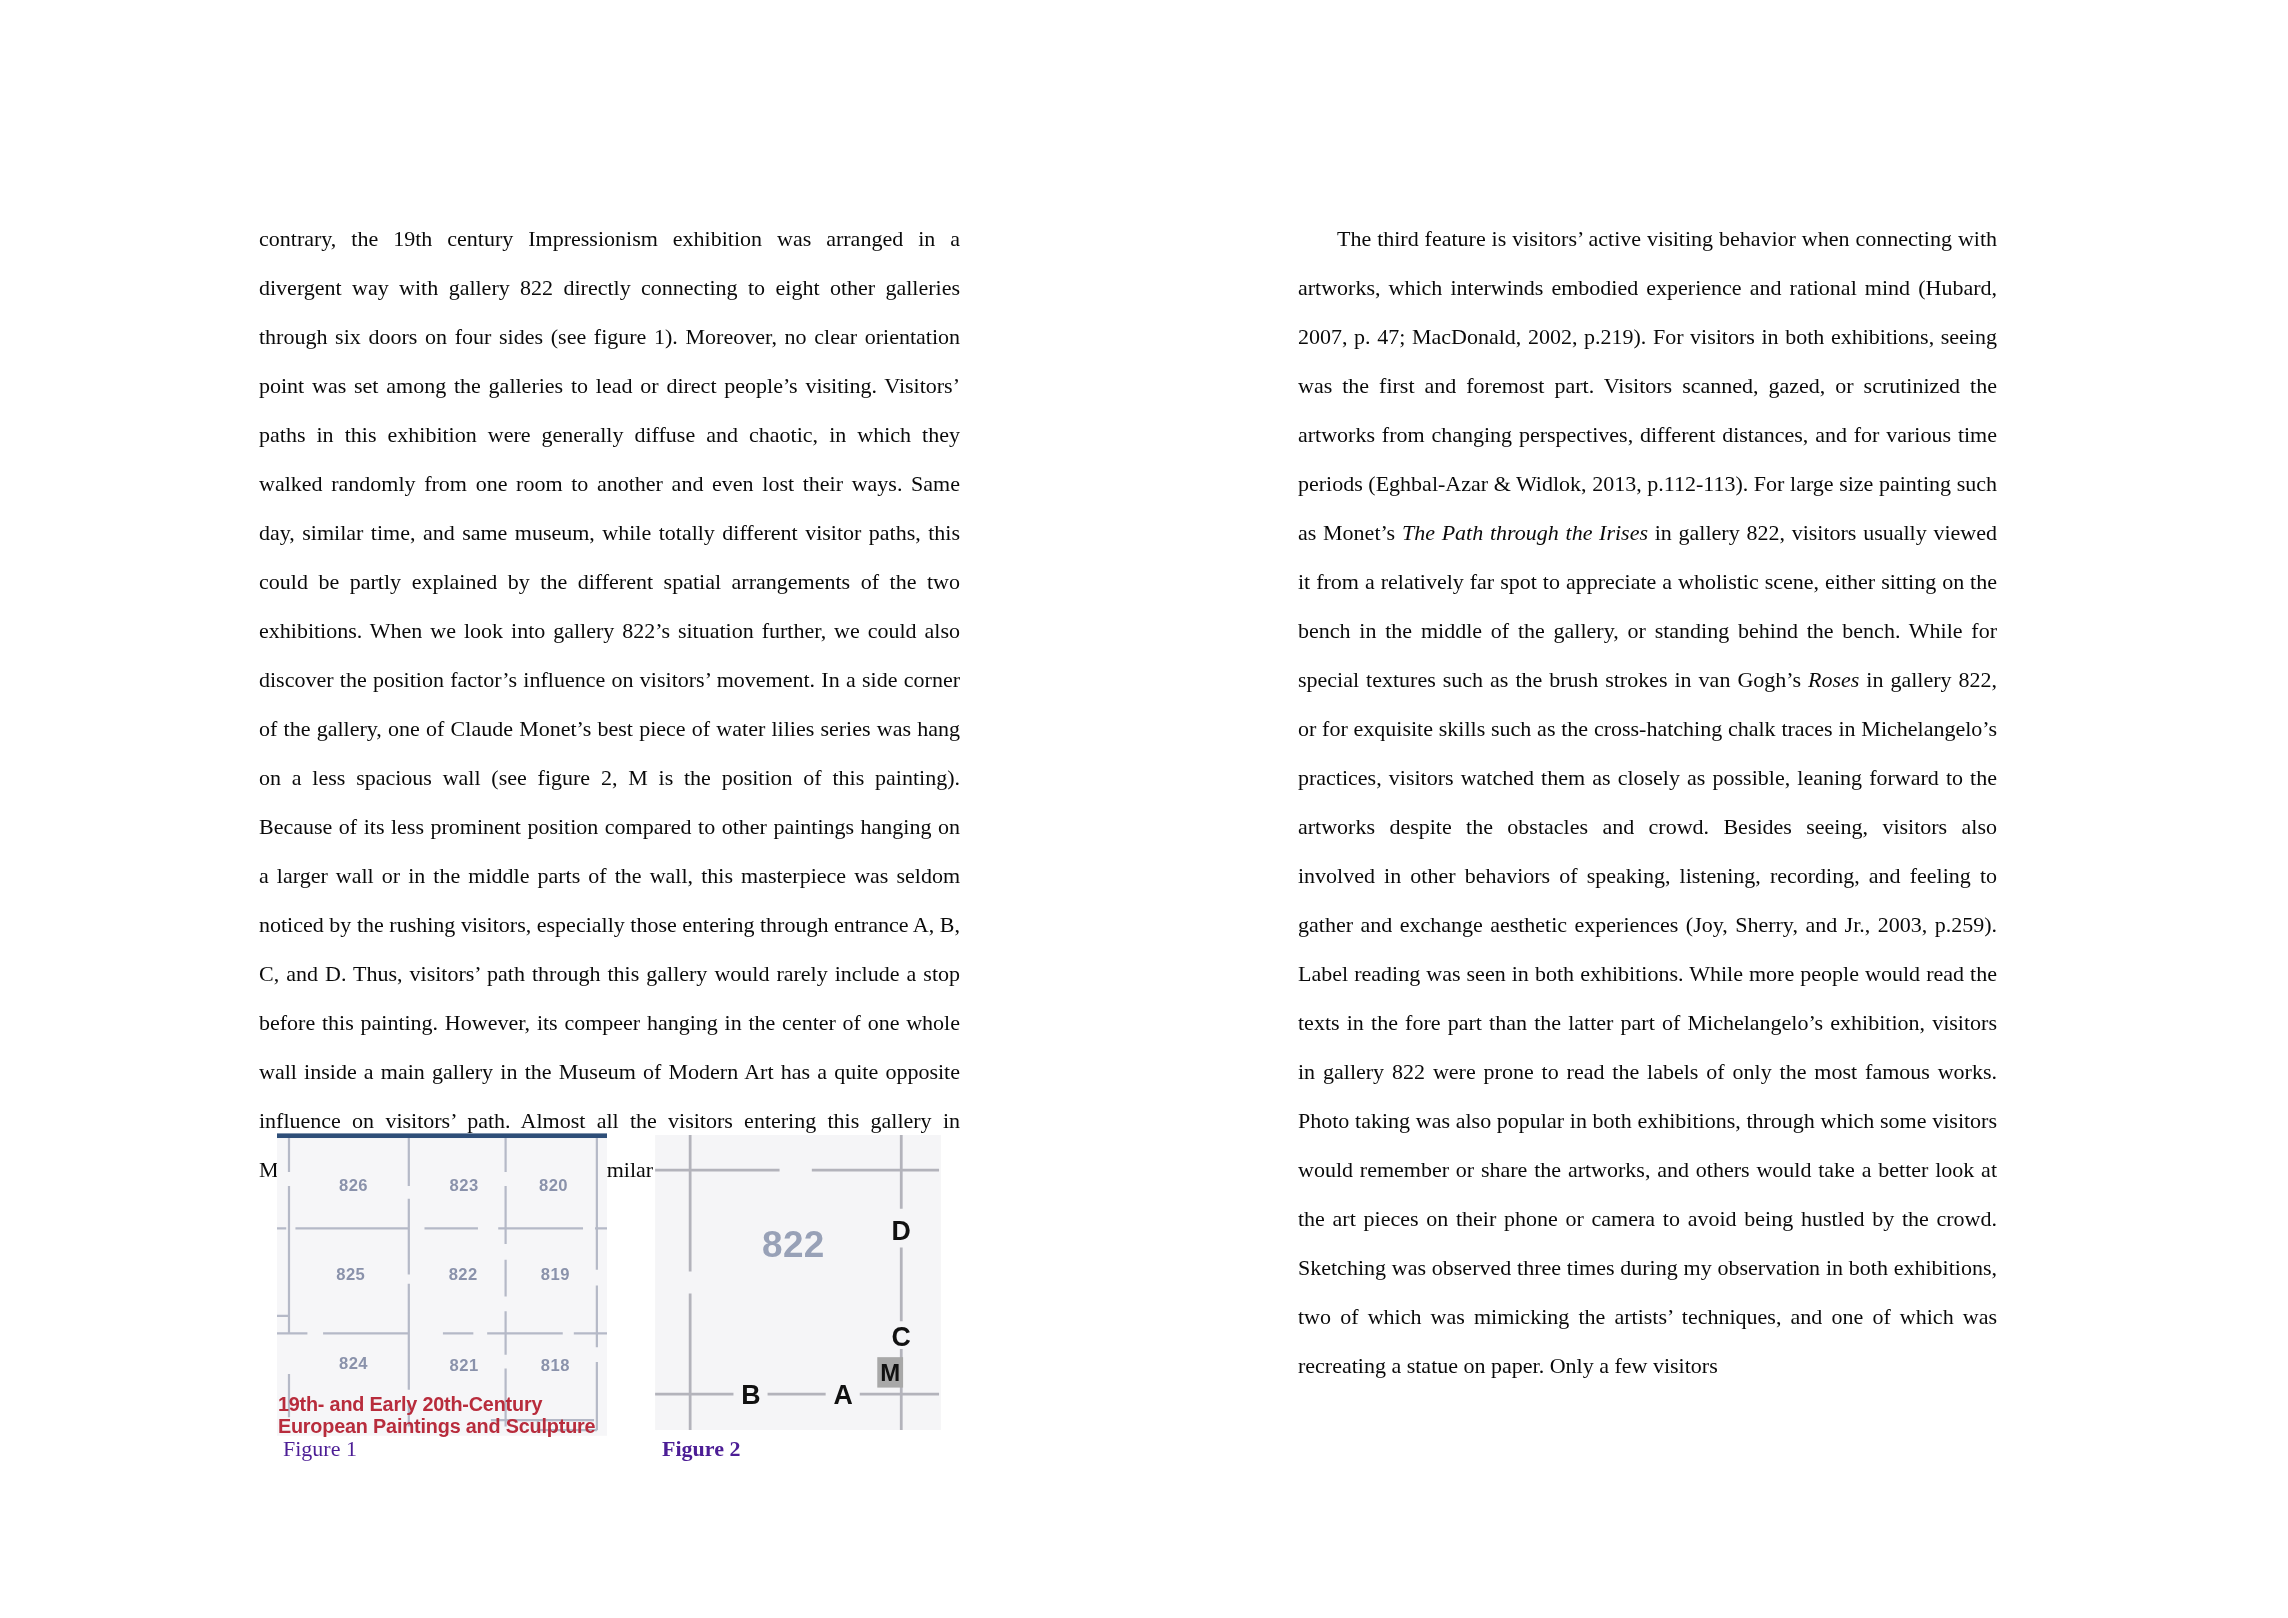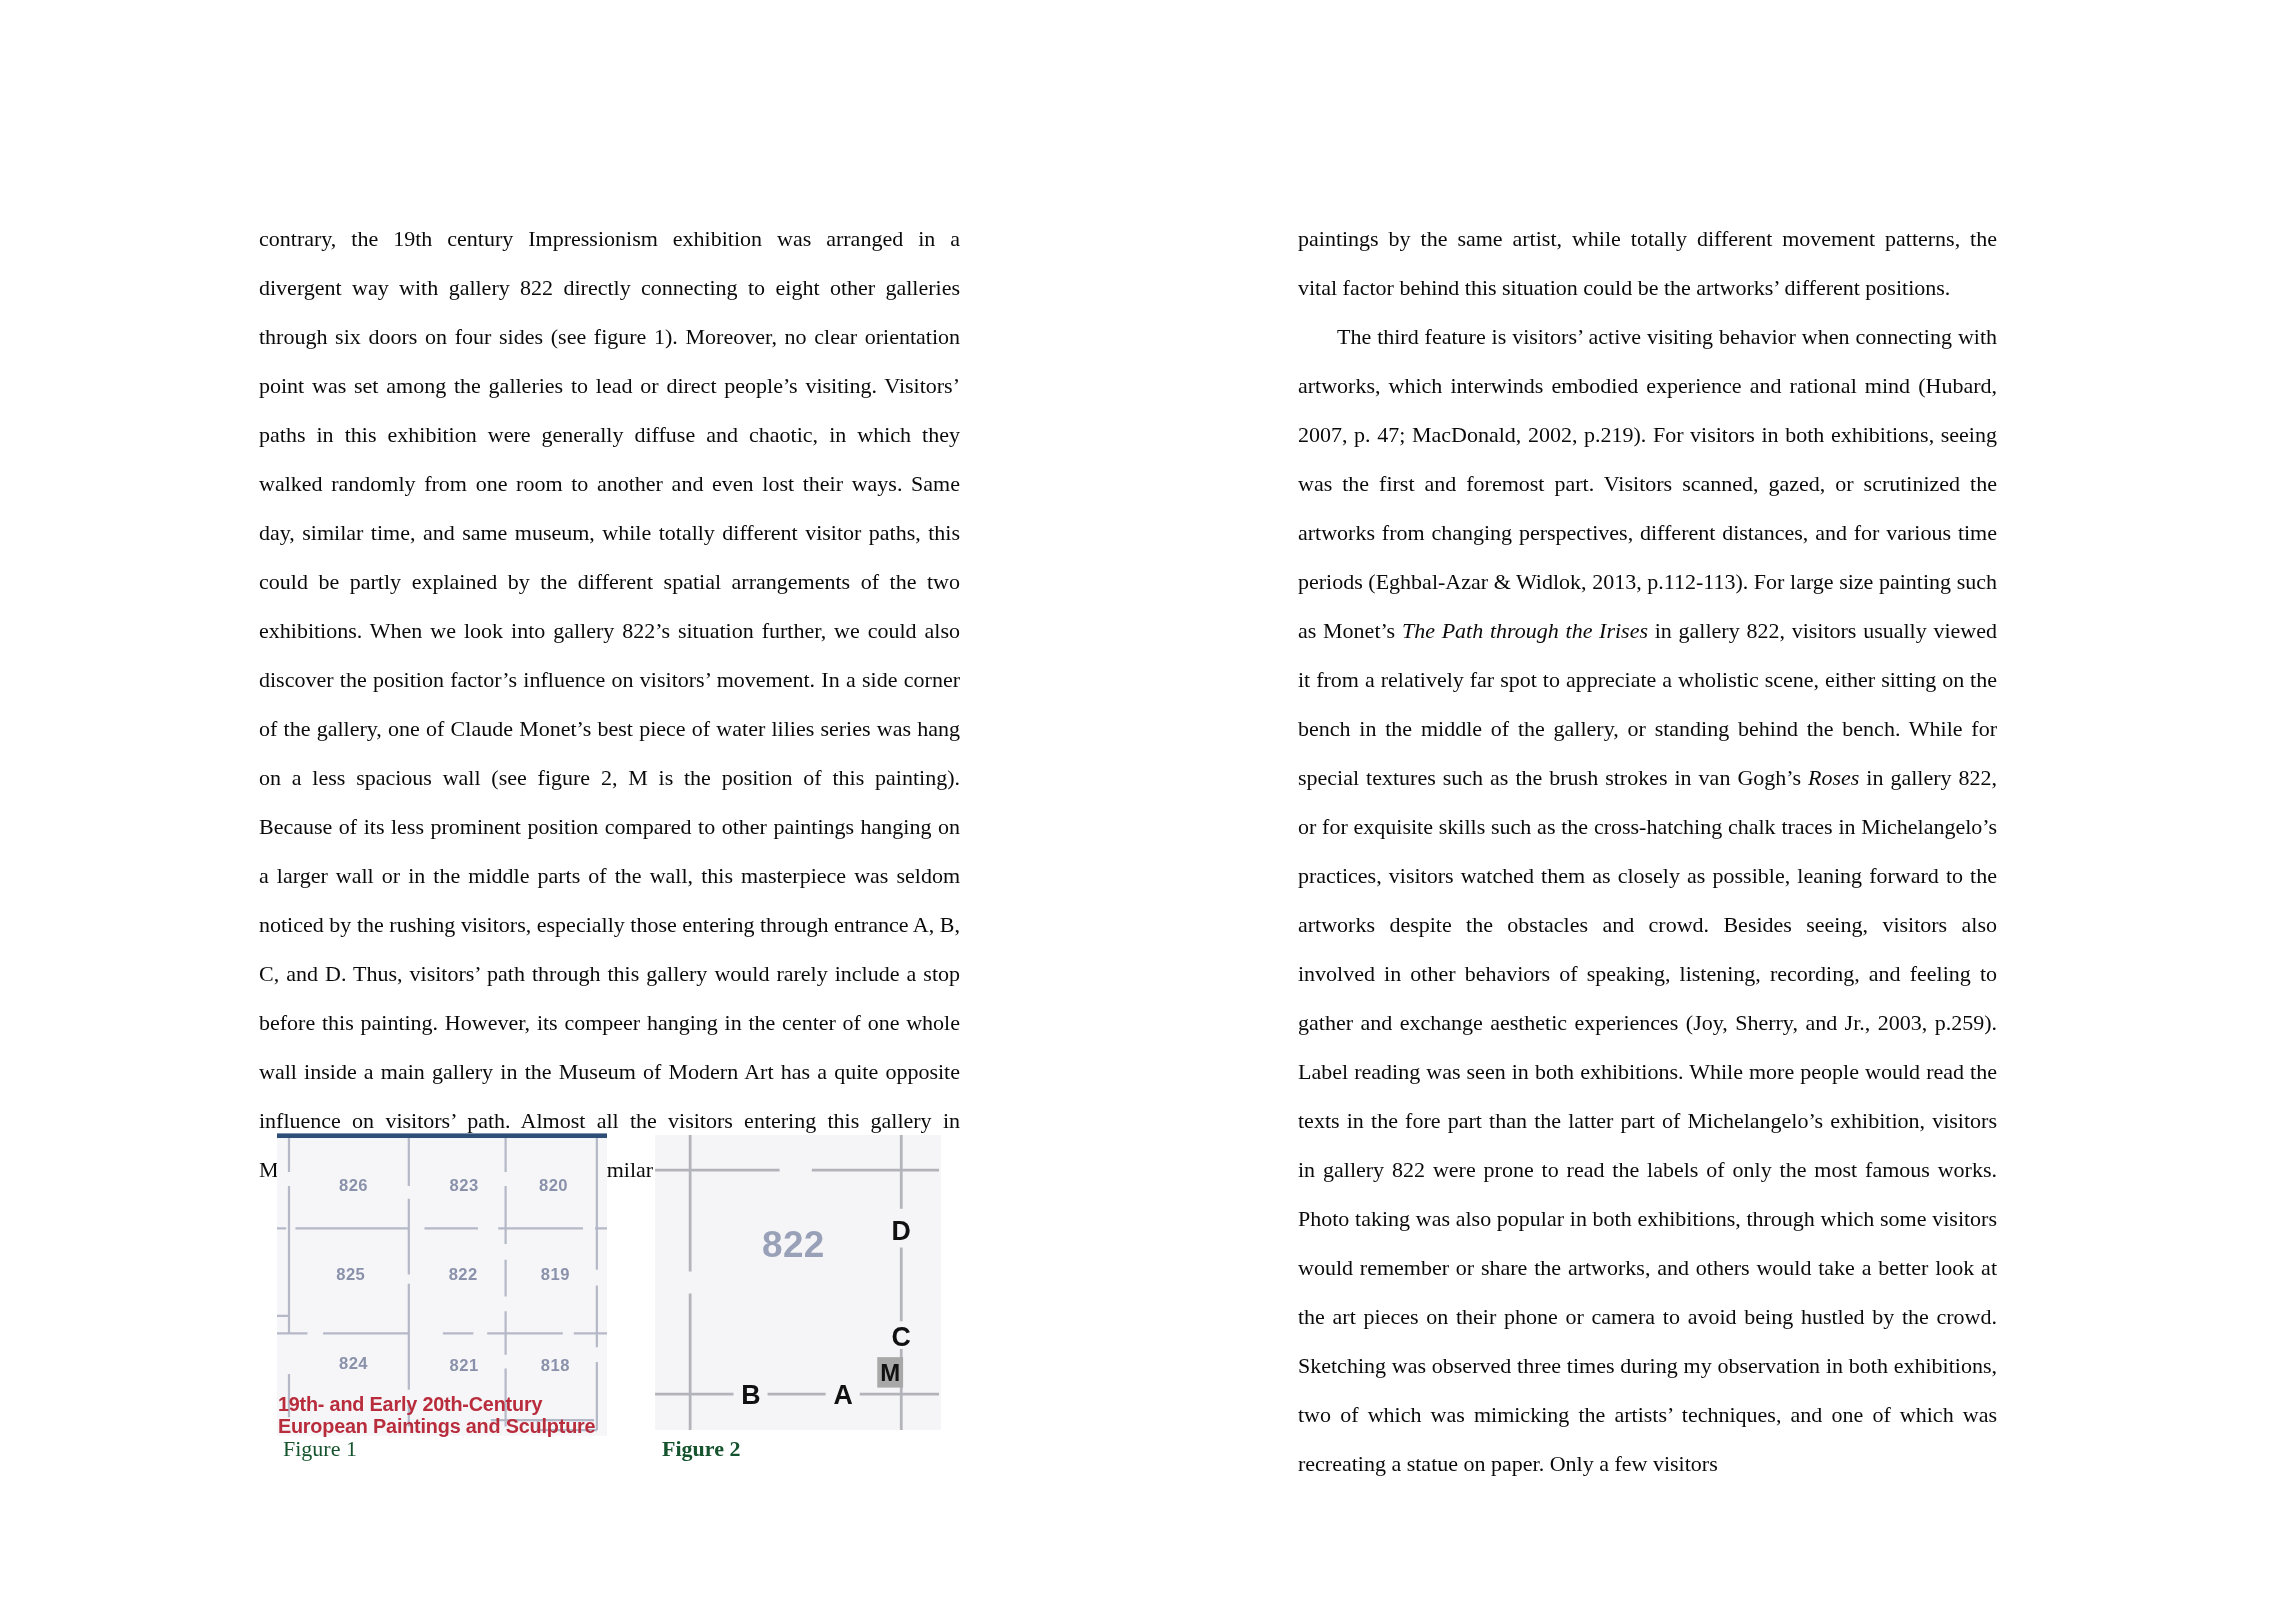--- a/index.html
+++ b/index.html
@@ -13,36 +13,35 @@
     text-align:justify;color:#0a0a0a;
   }
   #left-col{left:259px;width:701px;}
   #right-col{left:1298px;width:699px;}
   .para{margin:0;text-align:justify;}
   .indent{text-indent:39px;}
   .it{font-style:italic;}
   .figure-svg{position:absolute;}
   #figure1-svg{left:277px;top:1133px;}
   #figure2-svg{left:655px;top:1135px;}
-  .caption{position:absolute;font-size:22px;color:#14532d;font-family:"Liberation Serif","DejaVu Serif",serif;}
+  .caption{position:absolute;font-size:22px;color:#4c1d95;font-family:"Liberation Serif","DejaVu Serif",serif;}
   #caption1{left:283px;top:1436px;}
   #caption2{left:662px;top:1436px;font-weight:bold;}
   .map-num{font-family:"Liberation Sans","DejaVu Sans",sans-serif;font-weight:600;letter-spacing:.5px;}
   .map-title{font-family:"Liberation Sans","DejaVu Sans",sans-serif;font-weight:bold;letter-spacing:-.2px;}
   .entrance{font-family:"Liberation Sans","DejaVu Sans",sans-serif;font-weight:bold;}
 </style>
 </head>
 <body>
 
 <div id="left-col" class="col">
   <p class="para">contrary, the 19th century Impressionism exhibition was arranged in a divergent way with gallery 822 directly connecting to eight other galleries through six doors on four sides (see figure 1). Moreover, no clear orientation point was set among the galleries to lead or direct people’s visiting. Visitors’ paths in this exhibition were generally diffuse and chaotic, in which they walked randomly from one room to another and even lost their ways. Same day, similar time, and same museum, while totally different visitor paths, this could be partly explained by the different spatial arrangements of the two exhibitions. When we look into gallery 822’s situation further, we could also discover the position factor’s influence on visitors’ movement. In a side corner of the gallery, one of Claude Monet’s best piece of water lilies series was hang on a less spacious wall (see figure 2, M is the position of this painting). Because of its less prominent position compared to other paintings hanging on a larger wall or in the middle parts of the wall, this masterpiece was seldom noticed by the rushing visitors, especially those entering through entrance A, B, C, and D. Thus, visitors’ path through this gallery would rarely include a stop before this painting. However, its compeer hanging in the center of one whole wall inside a main gallery in the Museum of Modern Art has a quite opposite influence on visitors’ path. Almost all the visitors entering this gallery in MoMA would stop before this piece. Similar</p>
 </div>
 
 <div id="right-col" class="col">
-  <p class="para">paintings by the same artist, while totally different movement patterns, the vital factor behind this situation could be the artworks’ different positions.</p>
   <p class="para indent">
     <span>The third feature is visitors’ active visiting behavior when connecting with artworks, which interwinds embodied experience and rational mind (Hubard, 2007, p. 47; MacDonald, 2002, p.219). For visitors in both exhibitions, seeing was the first and foremost part. Visitors scanned, gazed, or scrutinized the artworks from changing perspectives, different distances, and for various time periods (Eghbal-Azar &amp; Widlok, 2013, p.112-113). For large size painting such as Monet’s </span><span class="it">The Path through the Irises</span><span> in gallery 822, visitors usually viewed it from a relatively far spot to appreciate a wholistic scene, either sitting on the bench in the middle of the gallery, or standing behind the bench. While for special textures such as the brush strokes in van Gogh’s </span><span class="it">Roses</span><span> in gallery 822, or for exquisite skills such as the cross-hatching chalk traces in Michelangelo’s practices, visitors watched them as closely as possible, leaning forward to the artworks despite the obstacles and crowd. Besides seeing, visitors also involved in other behaviors of speaking, listening, recording, and feeling to gather and exchange aesthetic experiences (Joy, Sherry, and Jr., 2003, p.259). Label reading was seen in both exhibitions. While more people would read the texts in the fore part than the latter part of Michelangelo’s exhibition, visitors in gallery 822 were prone to read the labels of only the most famous works. Photo taking was also popular in both exhibitions, through which some visitors would remember or share the artworks, and others would take a better look at the art pieces on their phone or camera to avoid being hustled by the crowd. Sketching was observed three times during my observation in both exhibitions, two of which was mimicking the artists’ techniques, and one of which was recreating a statue on paper. Only a few visitors</span>
   </p>
 </div>
 
 <svg id="figure1-svg" class="figure-svg" width="330" height="305" viewBox="0 0 358 330">
   <rect x="0" y="4" width="358" height="324" fill="#f6f6f8"></rect>
   <rect x="0" y="0" width="358" height="5" fill="#2e4e78"></rect>
   <path fill="none" stroke-width="2.4" d="M13 5V42 M13 57V217 M13 261V308
            M143 5V57 M143 71V153 M143 163V278 M143 293V318

